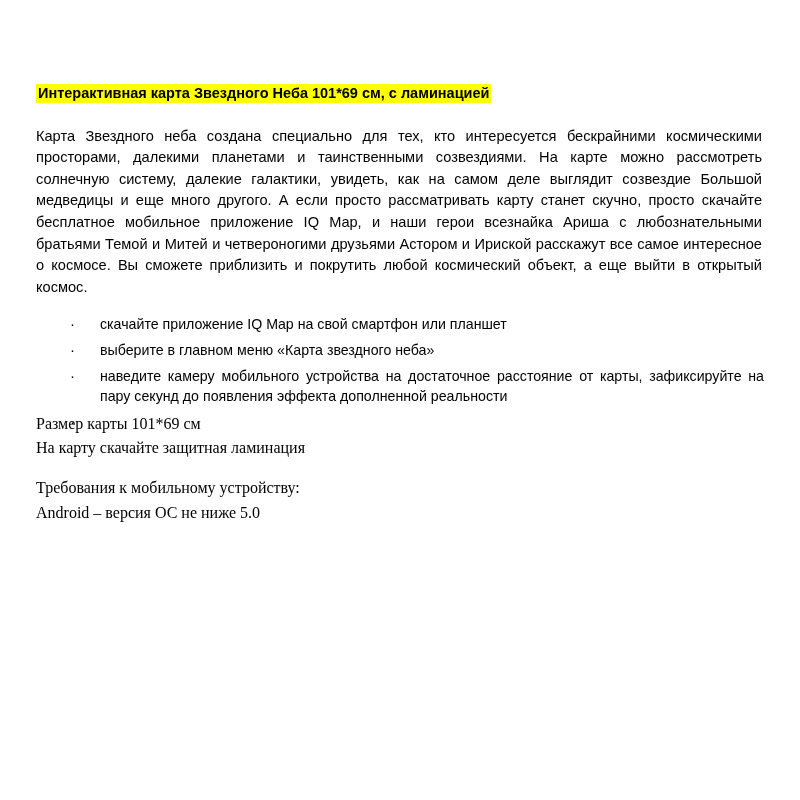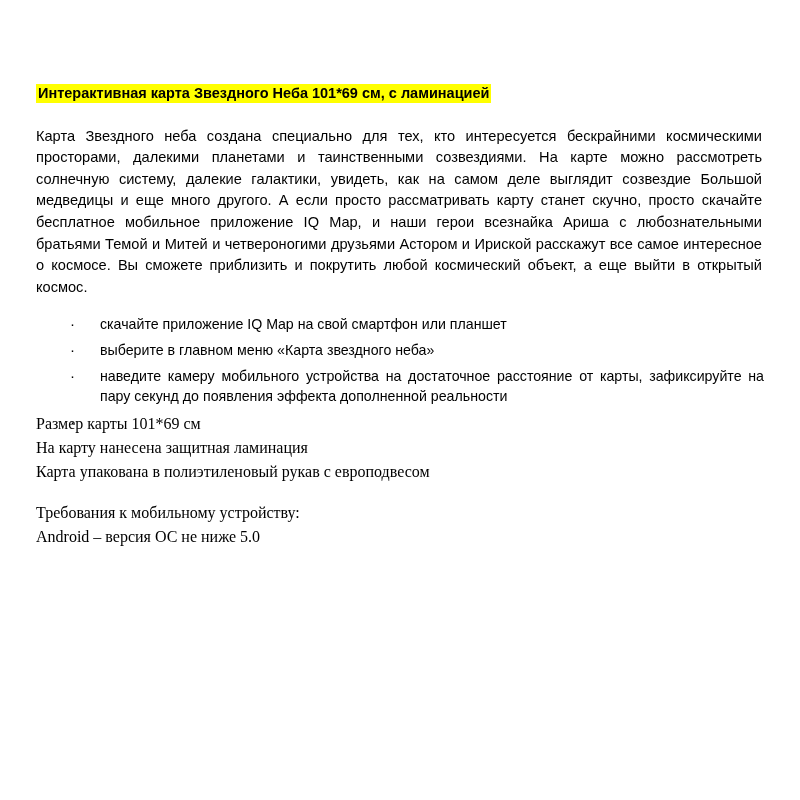--- a/index.html
+++ b/index.html
@@ -101,22 +101,21 @@
       <span class="bullet">·</span>
       <span>наведите камеру мобильного устройства на достаточное расстояние от карты, зафиксируйте на пару секунд до появления эффекта дополненной реальности</span>
     </li>
     <li>
       <span class="bullet">·</span>
     </li>
   </ul>
 
   <div class="plain-lines">
     <div class="line">Размер карты 101*69 см</div>
-    <div class="line">На карту нанесена защитная ламинация</div>
-    <div class="line">Карта упакована в полиэтиленовый рукав с европодвесом</div>
+    <div class="line">На карту скачайте защитная ламинация</div>
   </div>
 
   <div class="spacer"></div>
 
   <div class="req-block">
     <div class="line">Требования к мобильному устройству:</div>
     <div class="line">Android – версия ОС не ниже 5.0</div>
   </div>
 
 </div>

